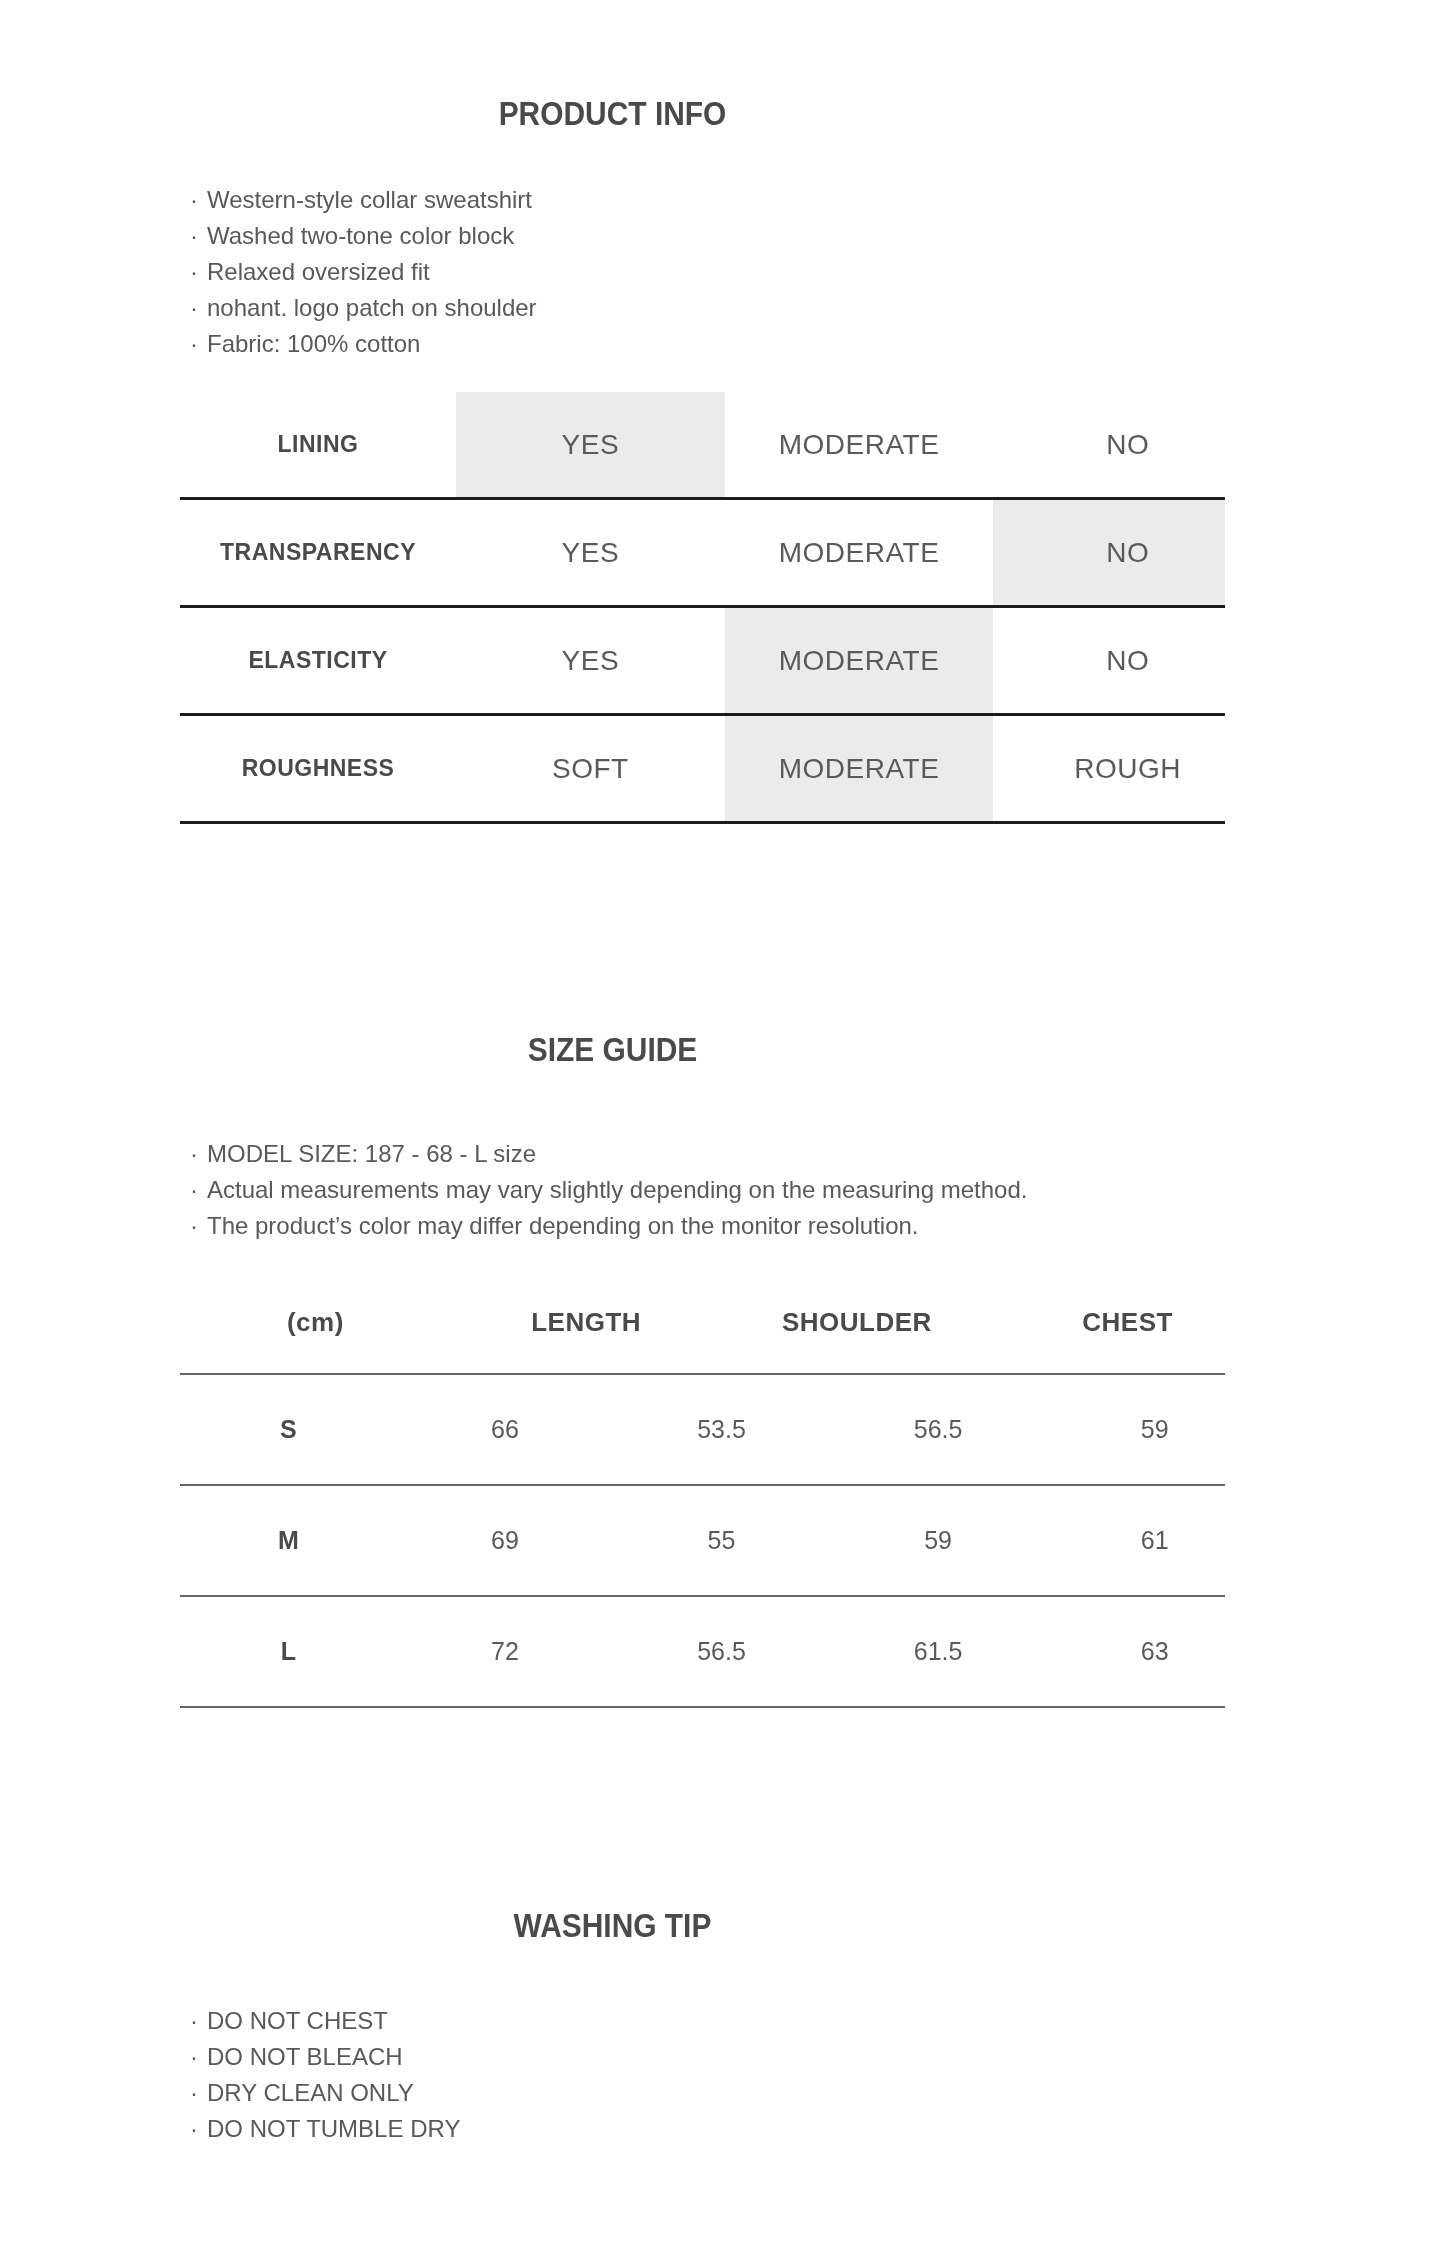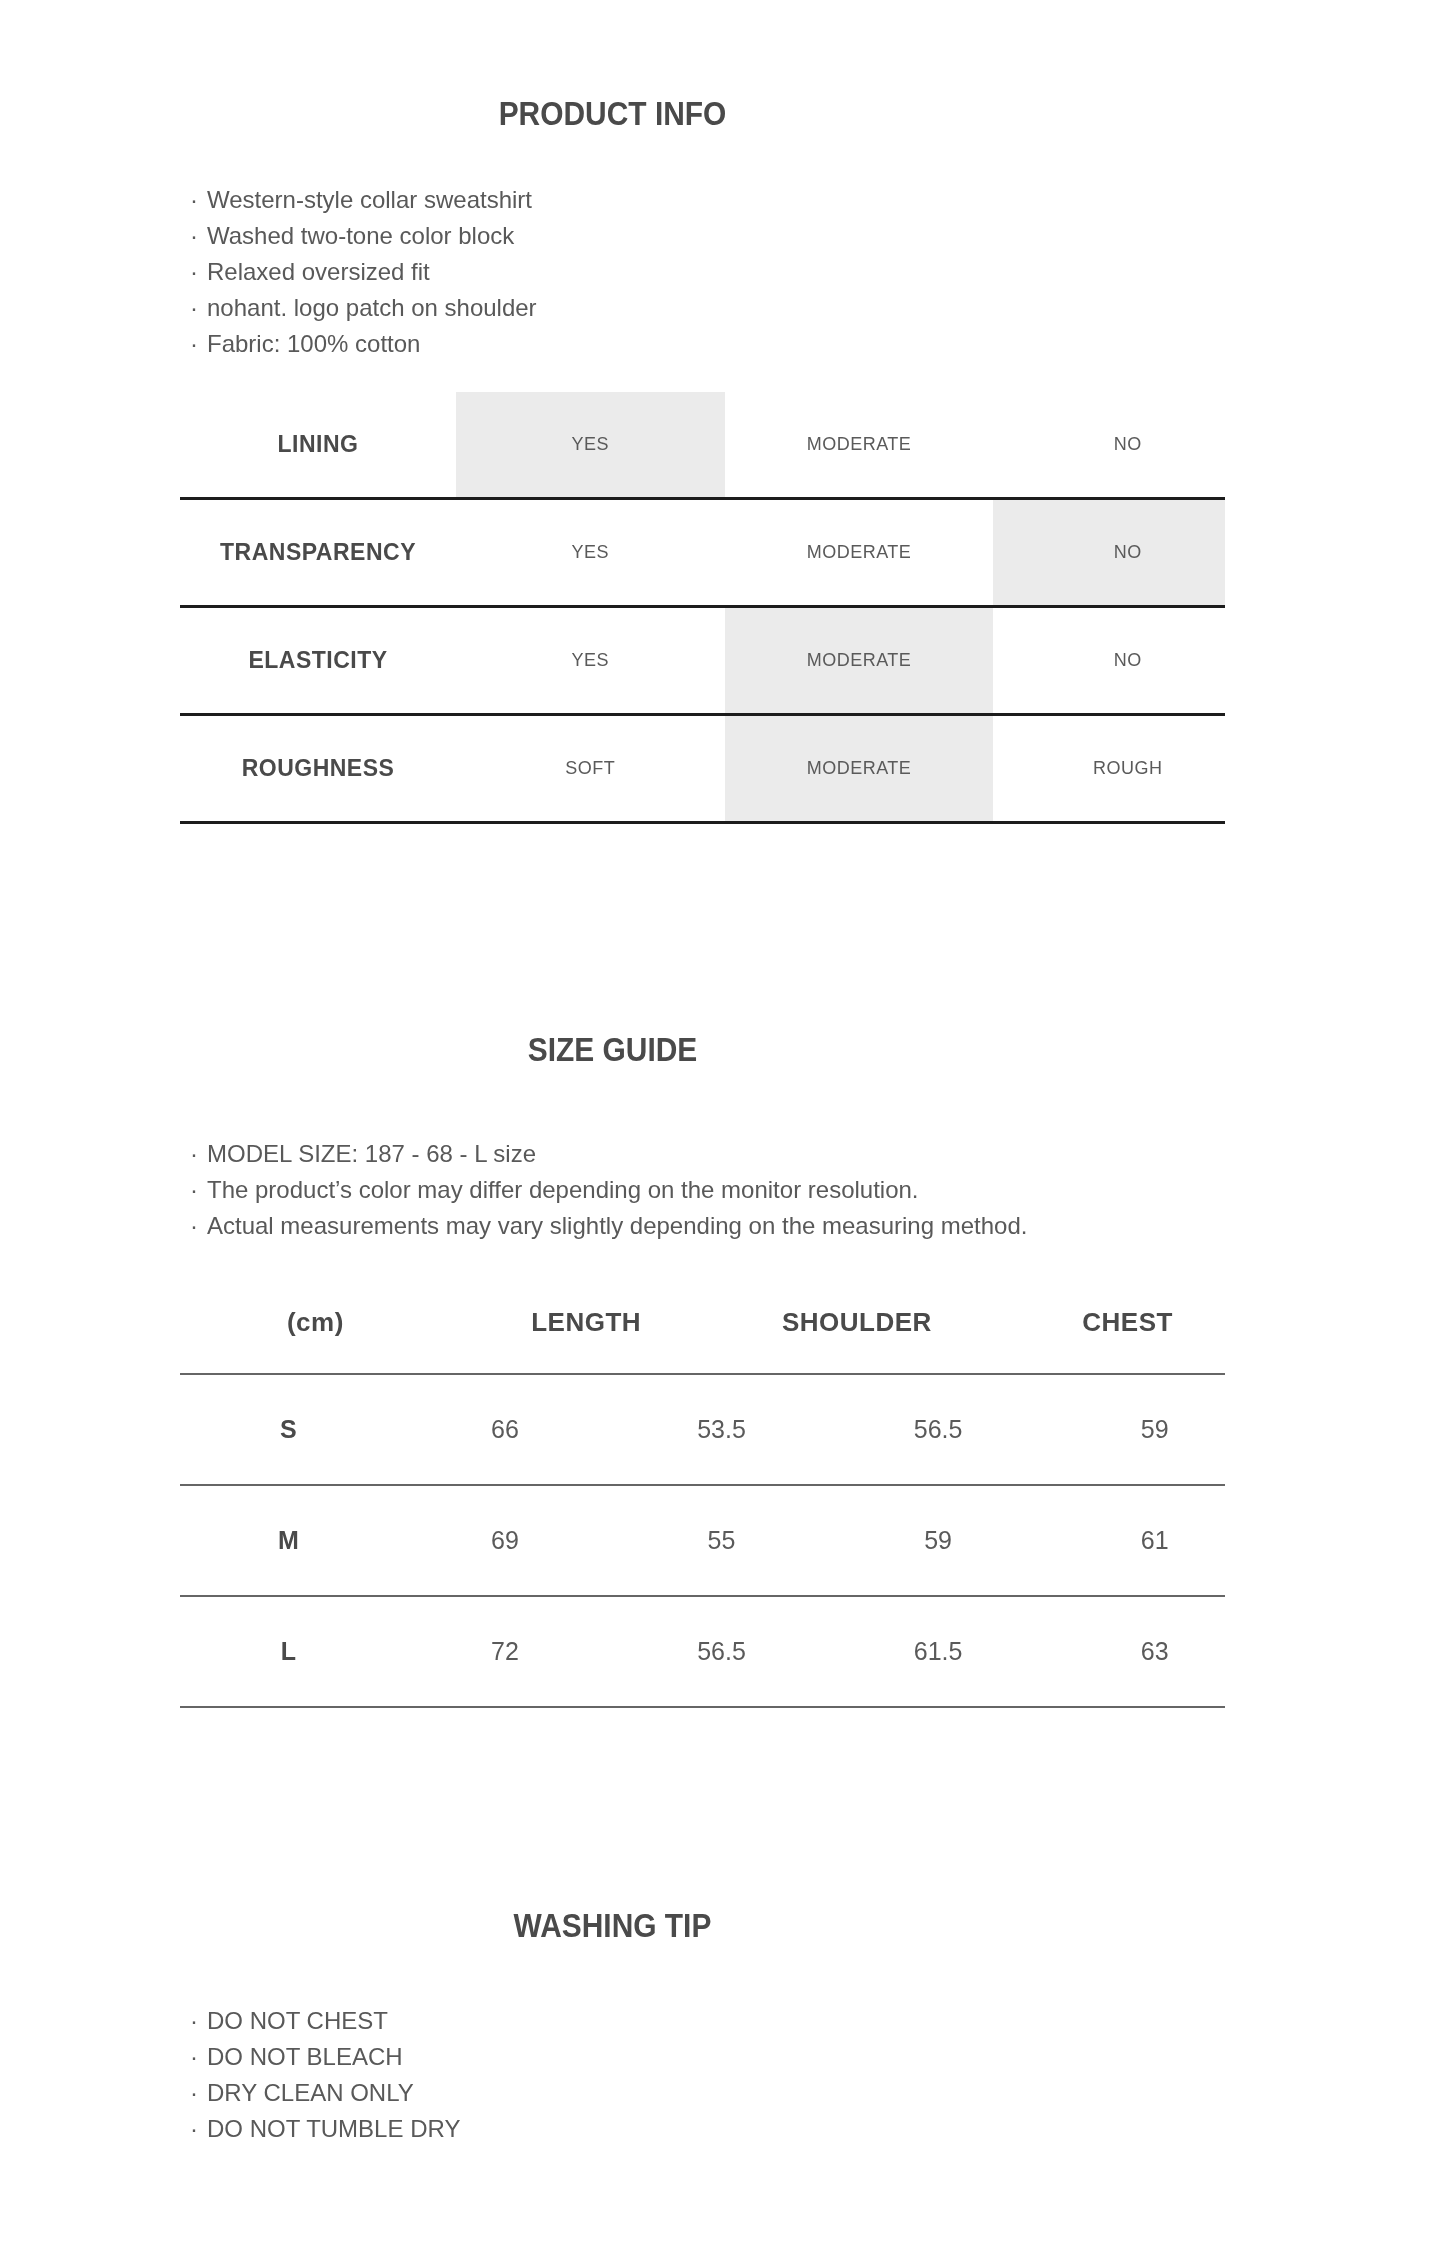--- a/index.html
+++ b/index.html
@@ -67,21 +67,21 @@
     font-size:23px;
     font-weight:bold;
     color:#4a4a4a;
     letter-spacing:0.5px;
   }
   .opt{
     flex:1 1 0;
     display:flex;
     align-items:center;
     justify-content:center;
-    font-size:18px;
+    font-size:28px;
     color:#5a5a5a;
     letter-spacing:0.5px;
   }
   .hl{background:#ebebeb;}
 
   
   .size-table{
     position:absolute;
     left:180px;
     top:1272px;
@@ -158,22 +158,22 @@
       <div class="opt">SOFT</div>
       <div class="opt hl">MODERATE</div>
       <div class="opt">ROUGH</div>
     </div>
   </div>
 
   <h2 class="section-title" id="size-guide-title">SIZE GUIDE</h2>
 
   <ul class="bullets" id="size-guide-bullets">
     <li><span class="dot">·</span><span>MODEL SIZE: 187 - 68 - L size</span></li>
+    <li><span class="dot">·</span><span>Actual measurements may vary slightly depending on the measuring method.</span></li>
     <li><span class="dot">·</span><span>The product’s color may differ depending on the monitor resolution.</span></li>
-    <li><span class="dot">·</span><span>Actual measurements may vary slightly depending on the measuring method.</span></li>
   </ul>
 
   <div class="size-table">
     <div class="size-header">
       <div class="size-cell size-head-cell">(cm)</div>
       <div class="size-cell size-head-cell">LENGTH</div>
       <div class="size-cell size-head-cell">SHOULDER</div>
       <div class="size-cell size-head-cell">CHEST</div>
     </div>
     <div class="size-row">

